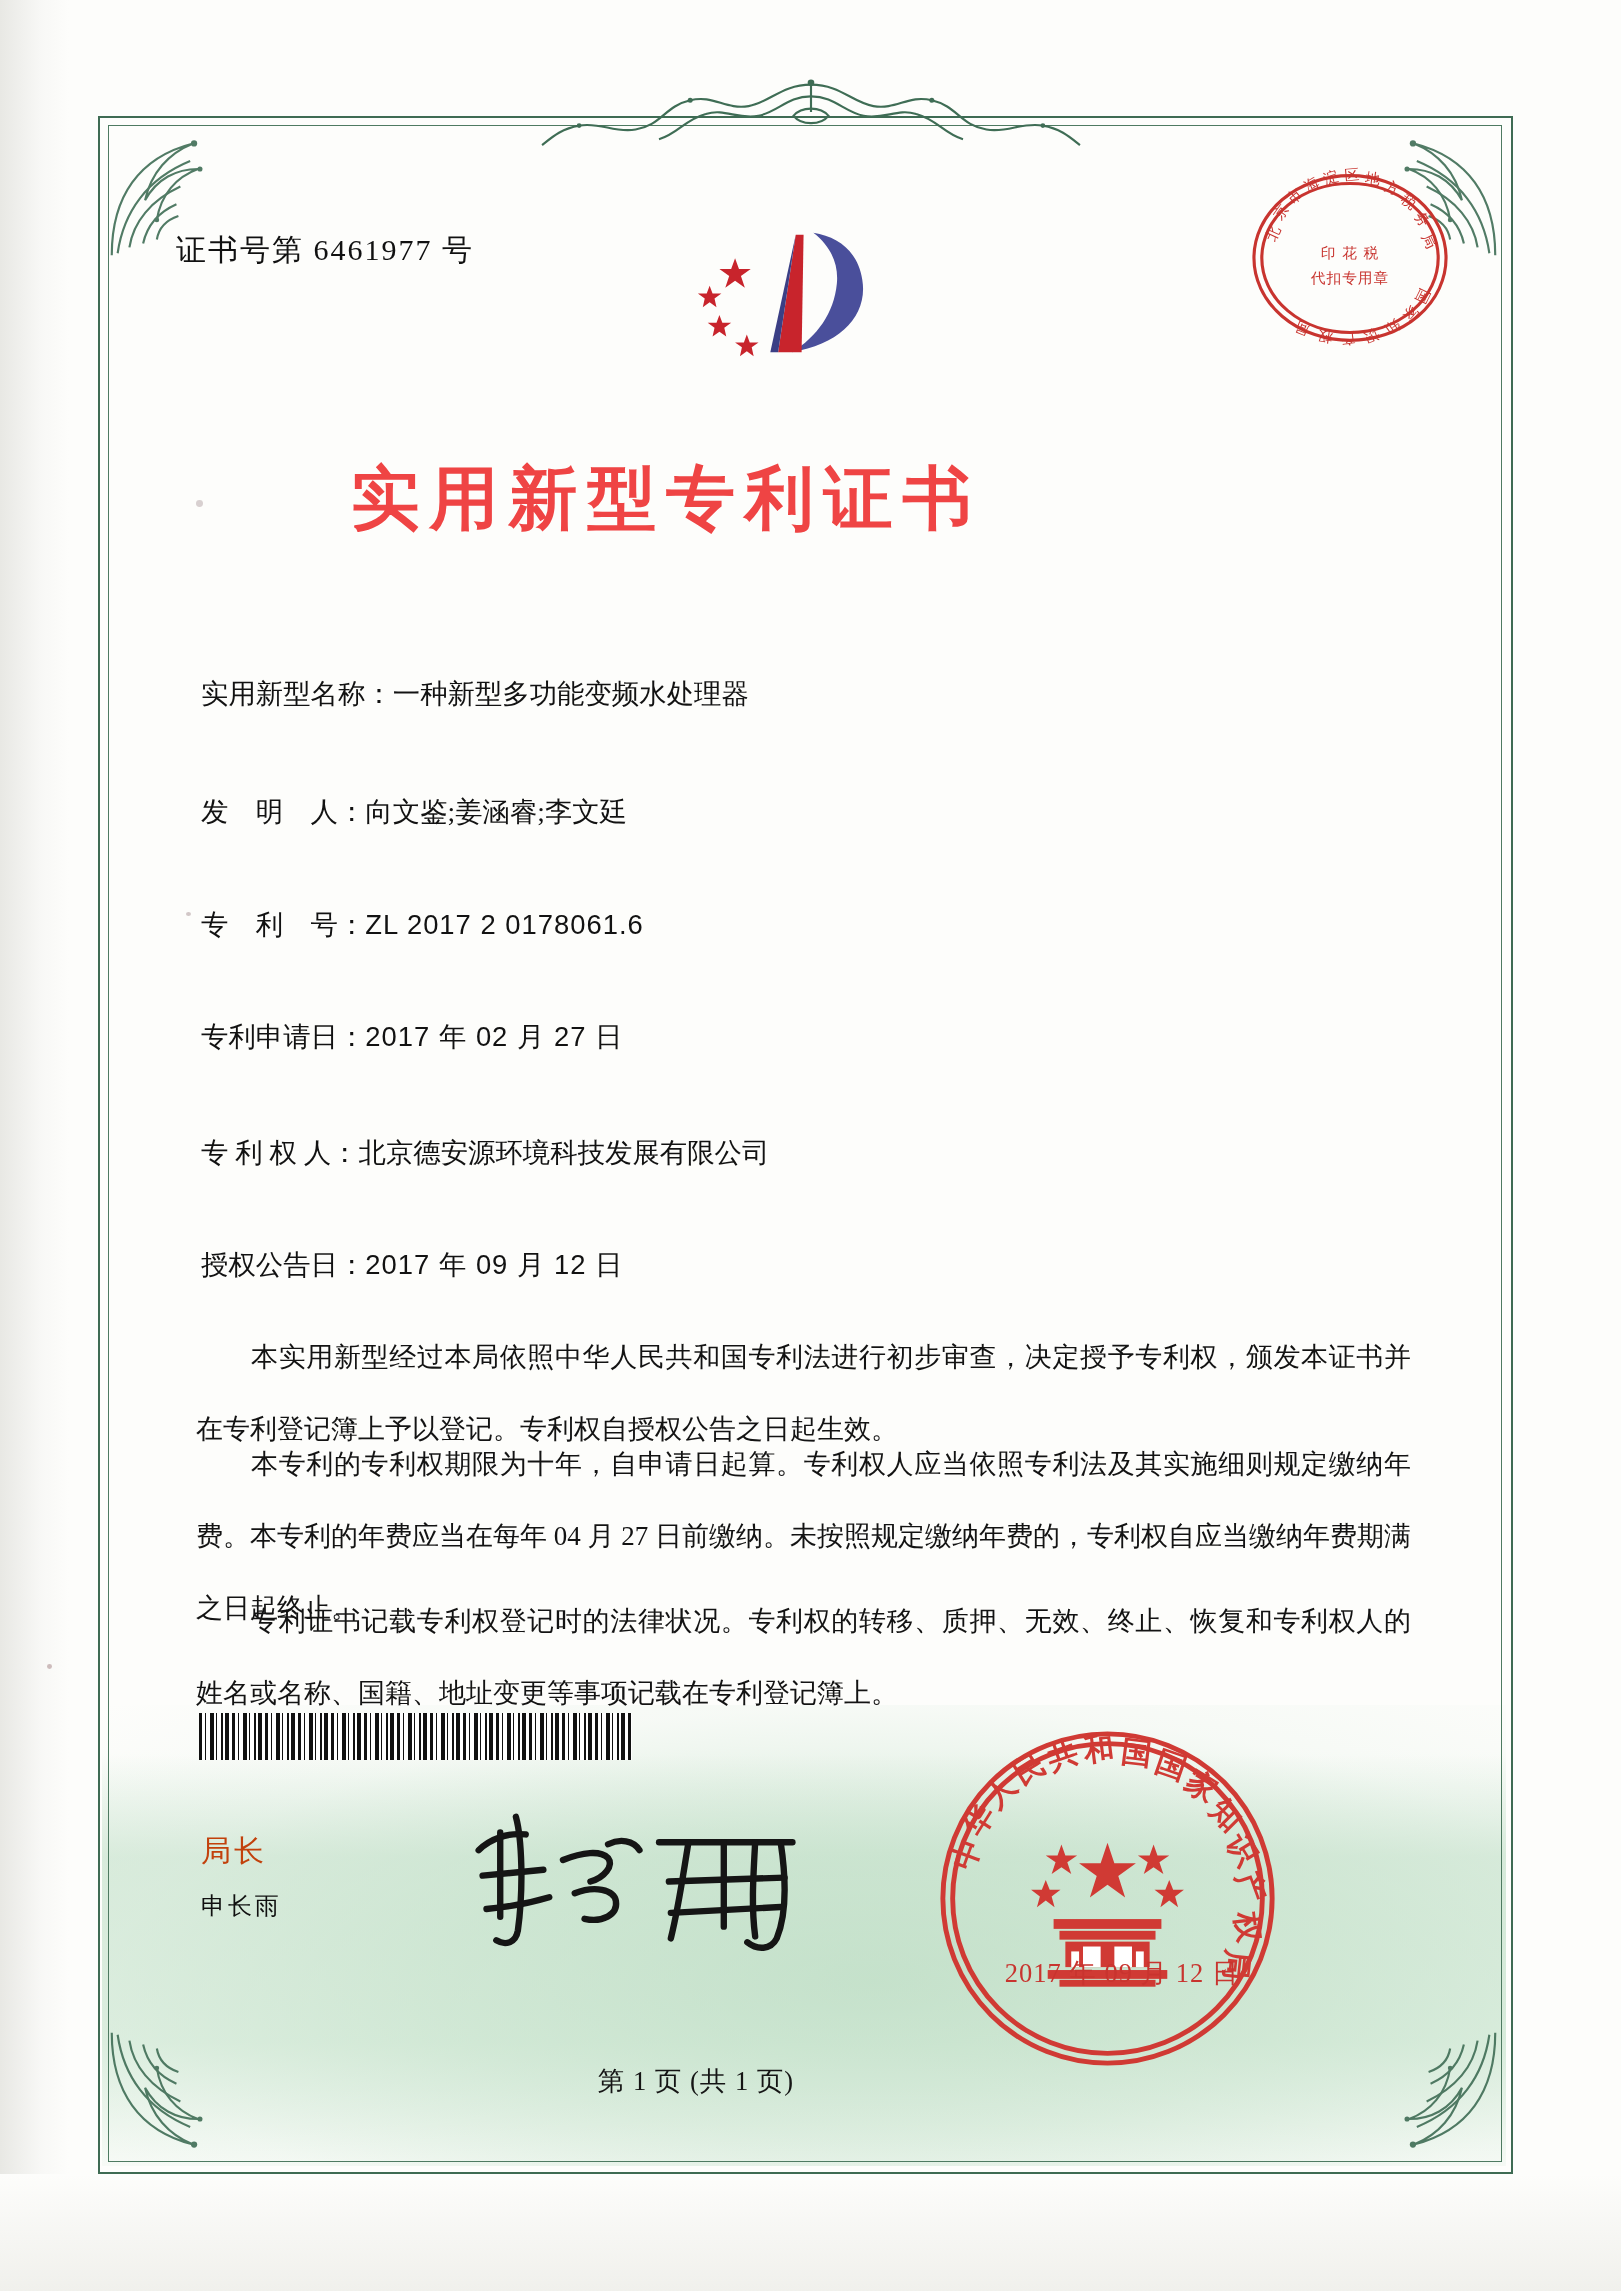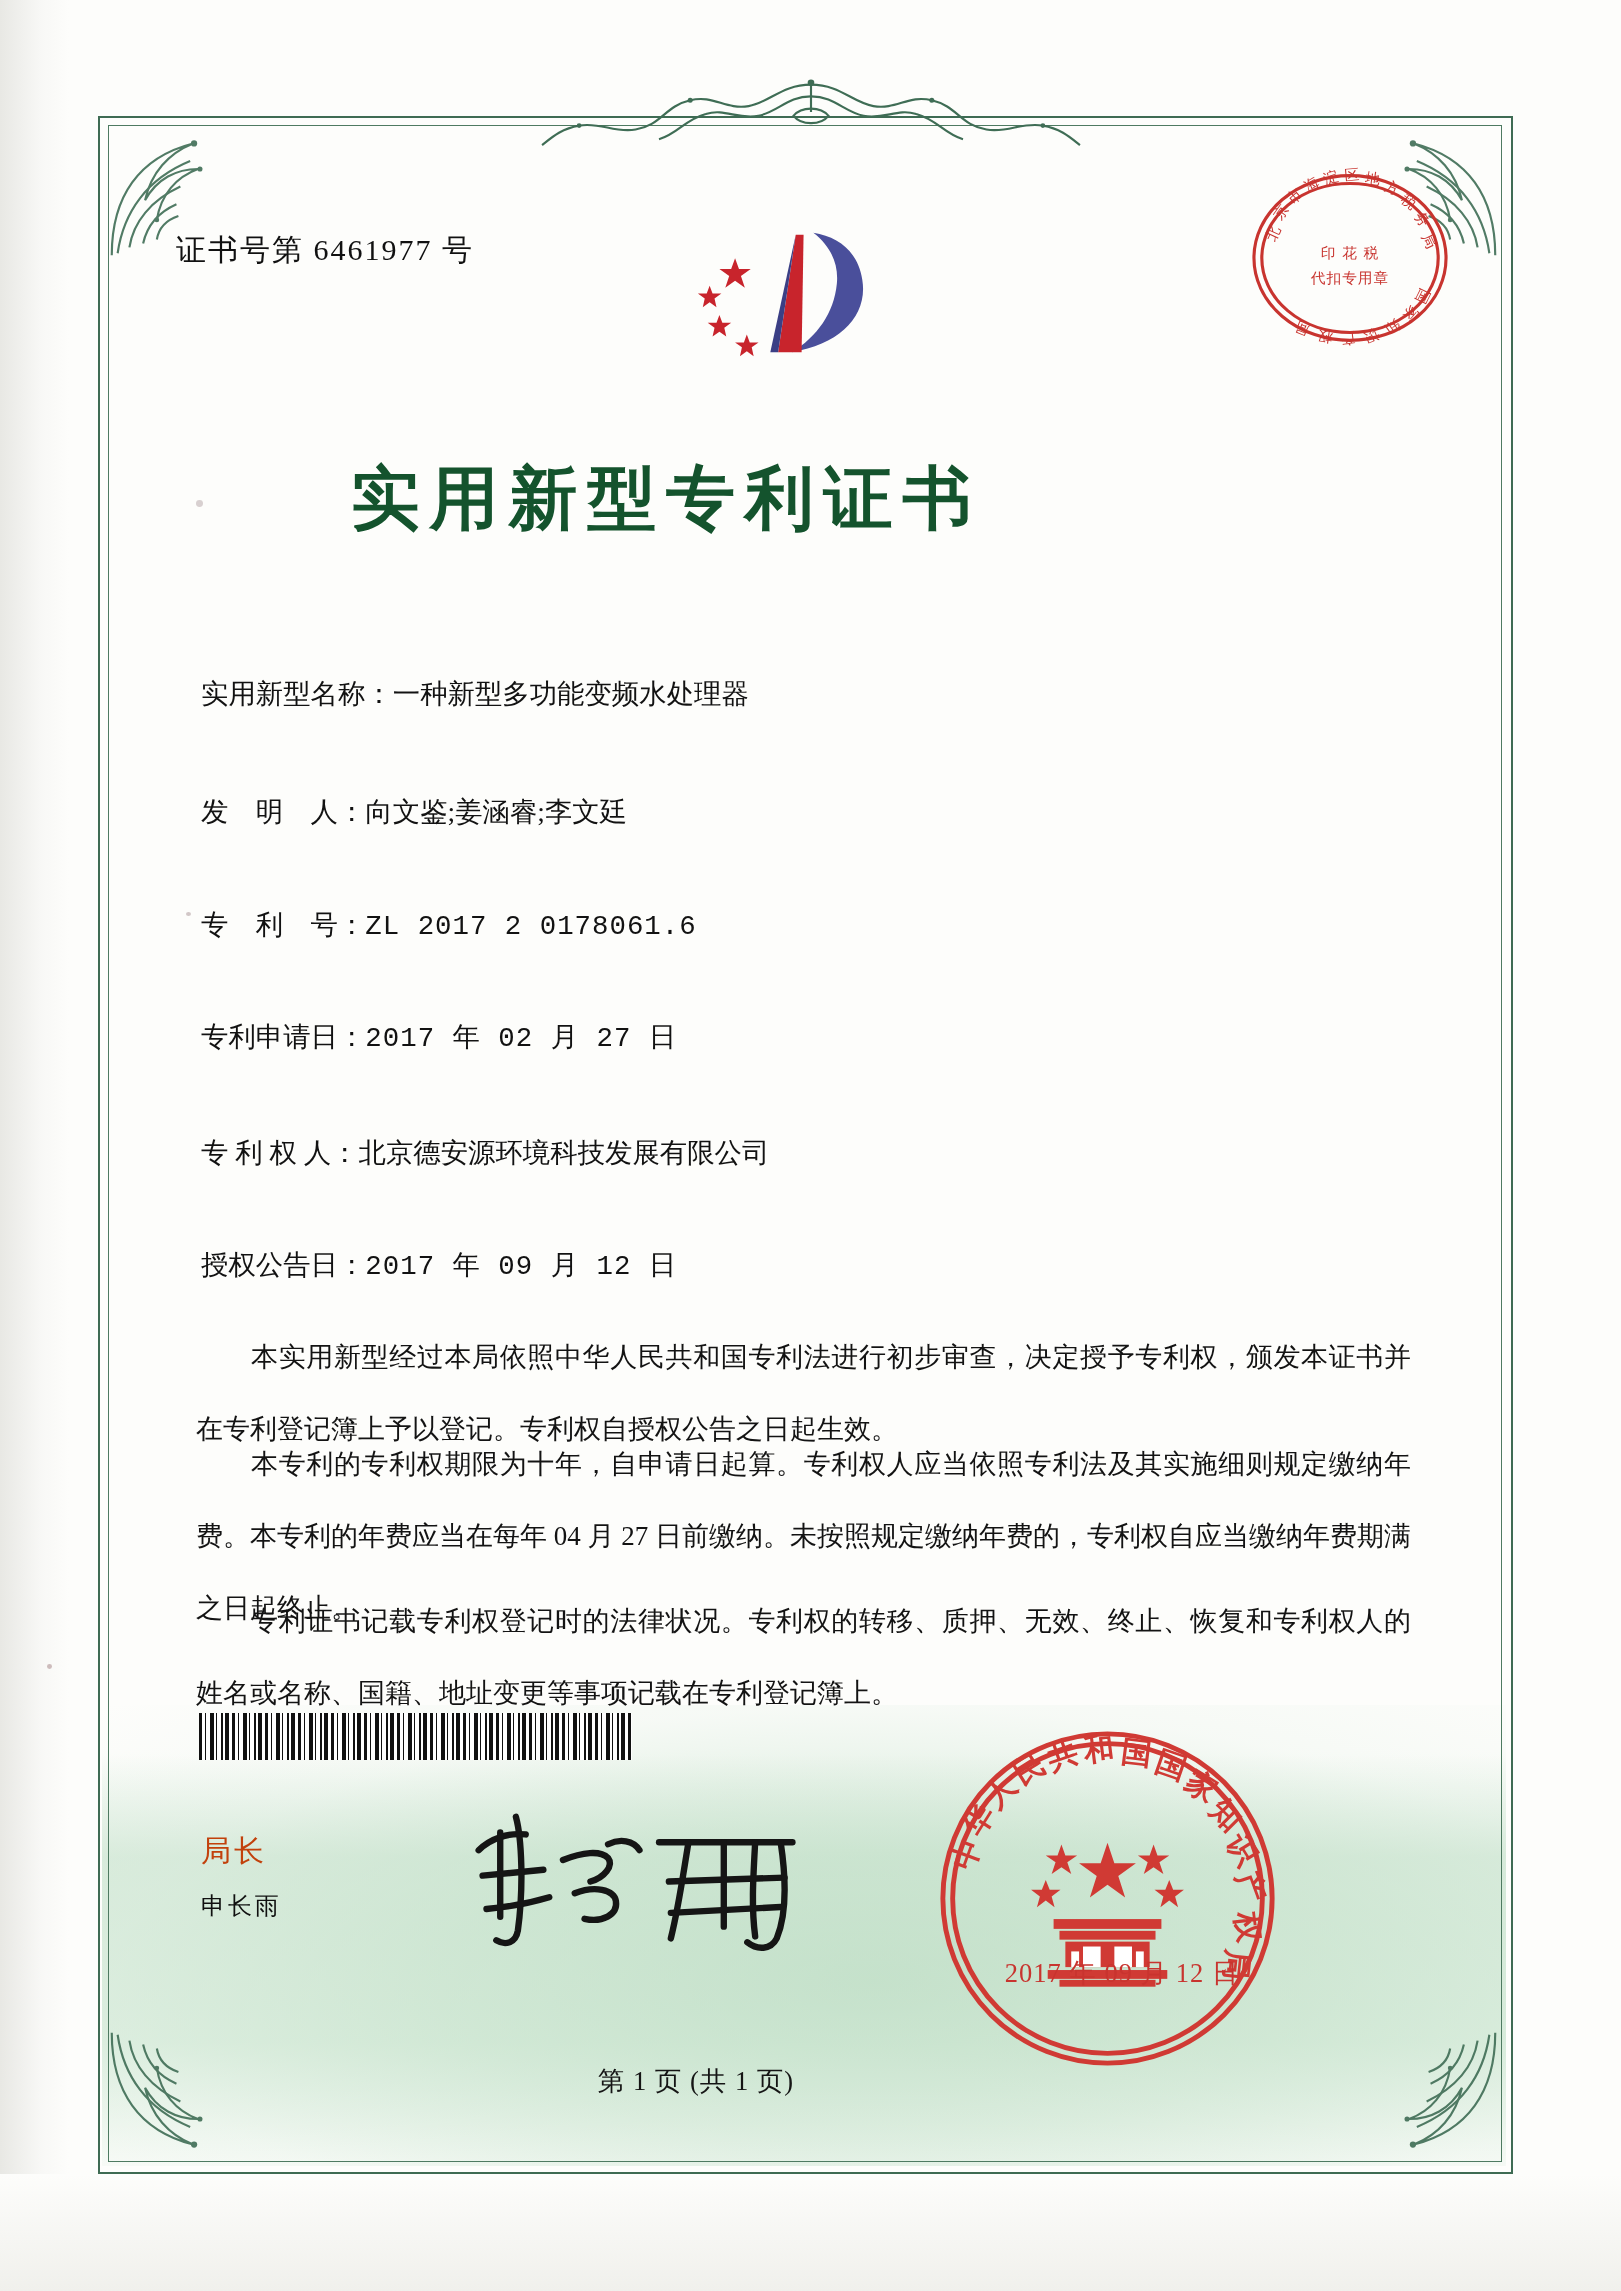--- a/index.html
+++ b/index.html
@@ -106,21 +106,21 @@
 
   #cert-title {
     position: absolute;
     left: 0; top: 453px;
     width: 1332px;
     text-align: center;
     font-family: Liberation Serif, serif;
     font-size: 69px;
     font-weight: 700;
     letter-spacing: 9.8px;
-    color: #14532d;
+    color: #ef4444;
   }
 
   
   #stamp-top {
     position: absolute;
     left: 1247px; top: 160px;
     width: 206px; height: 196px;
   }
   #stamp-top svg { width: 206px; height: 196px; display: block; }
 
@@ -160,21 +160,21 @@
   }
 
   #row-name      { top: 676px; }
   #row-inventor  { top: 794px; }
   #row-patentno  { top: 907px; }
   #row-appdate   { top: 1019px; text-align: center; }
   #row-holder    { top: 1135px; }
   #row-pubdate   { top: 1247px; }
 
   .mono-val {
-    font-family: Liberation Mono, monospace;
+    font-family: Liberation Sans, sans-serif;
     letter-spacing: 1px;
   }
 
   
   .para {
     position: absolute;
     left: 196px;
     width: 1215px;
     font-size: 27px;
     line-height: 72px;

